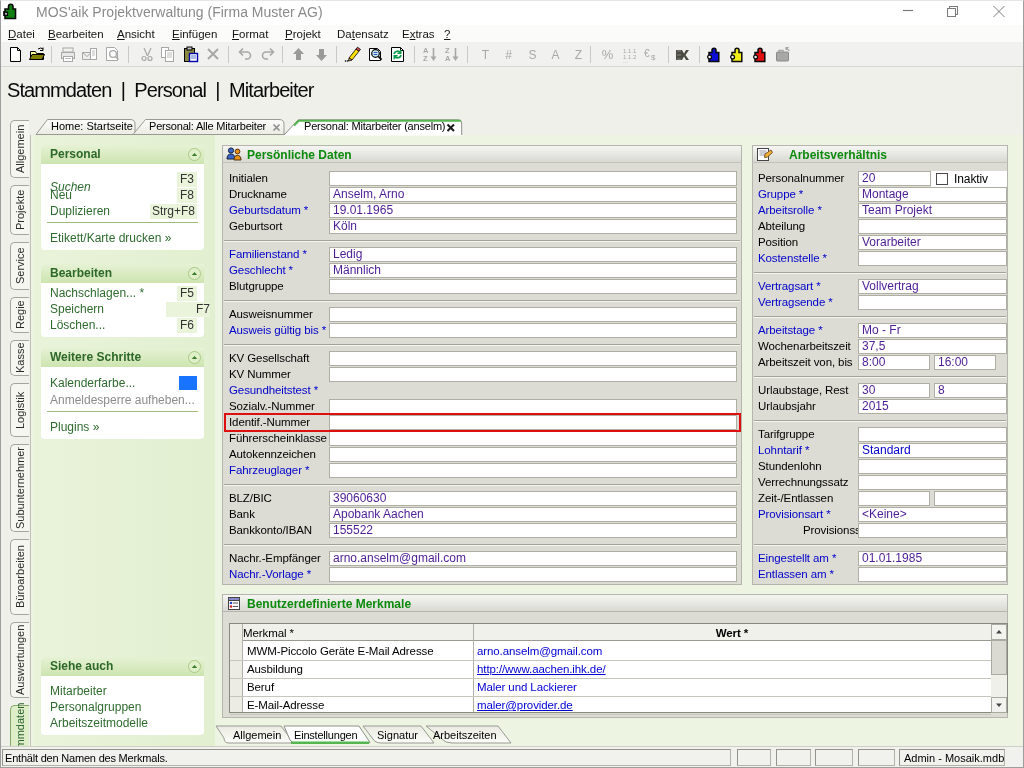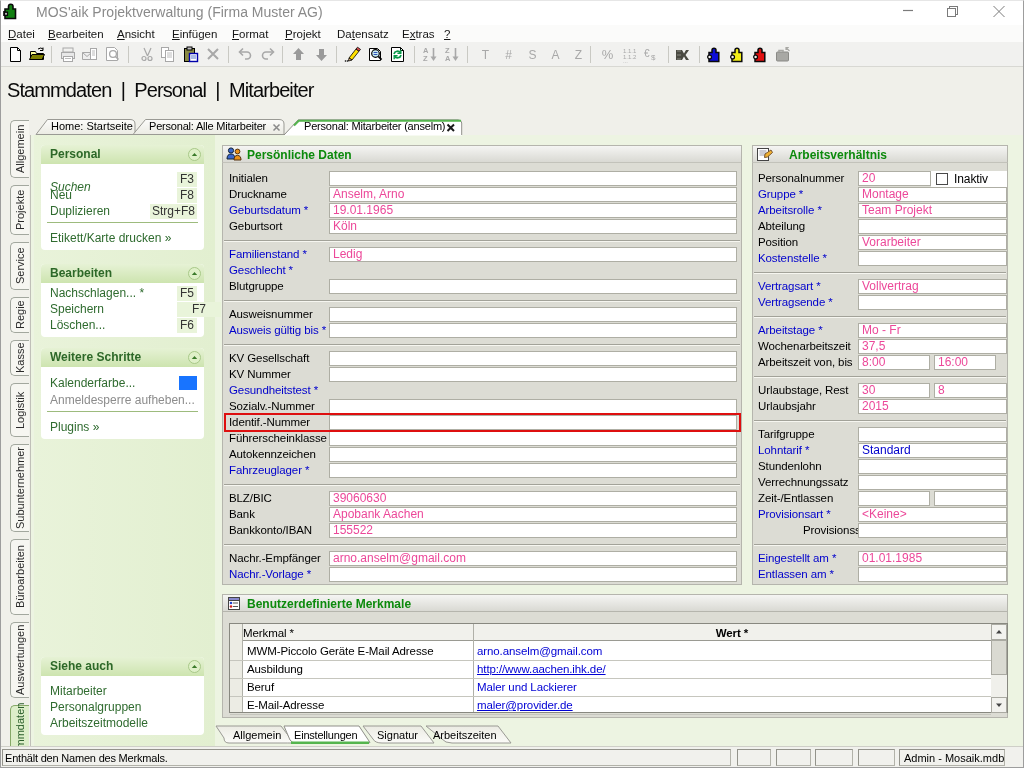--- a/index.html
+++ b/index.html
@@ -1,21 +1,21 @@
 <!DOCTYPE html>
 <html><head><meta charset="utf-8">
 <style>
 *{margin:0;padding:0;box-sizing:border-box;}
 html,body{width:1024px;height:768px;overflow:hidden;}
 body{font-family:"Liberation Sans",sans-serif;background:#fff;}
 #win{position:absolute;left:0;top:0;width:1024px;height:768px;background:#fff;}
 .abs{position:absolute;}
 .lbl{position:absolute;font-size:11.5px;color:#000;white-space:nowrap;line-height:15px;letter-spacing:-0.1px;}
 .blu{color:#0000cc;}
-.fld{position:absolute;background:#fff;border:1px solid #aeaea4;font-size:12px;color:#ec4899;line-height:13.5px;padding-left:3px;white-space:nowrap;overflow:hidden;}
+.fld{position:absolute;background:#fff;border:1px solid #aeaea4;font-size:12px;color:#4c1d95;line-height:13.5px;padding-left:3px;white-space:nowrap;overflow:hidden;}
 .sep{position:absolute;height:2px;border-top:1px solid #a2a299;border-bottom:1px solid #f6f6f0;}
 .phead{position:absolute;height:18px;background:linear-gradient(#f5f5f3,#d9d9d3);border-bottom:1px solid #c2c2ba;font-size:12px;font-weight:bold;color:#0c8a0c;line-height:18px;}
 .pbody{position:absolute;background:#dcdcd4;}
 .sbhead{position:absolute;left:41px;width:163px;height:19px;background:linear-gradient(#e6f2d5,#cde4af);border-radius:4px 4px 0 0;font-size:12px;font-weight:bold;color:#2d6828;line-height:19px;padding-left:9px;}
 .sbitem{position:absolute;font-size:12px;color:#2f6b2f;white-space:nowrap;}
 .pill{position:absolute;background:#e9f4da;font-size:12px;color:#333;text-align:center;line-height:15px;}
 .menu-i{display:inline-block;font-size:11.5px;color:#161616;}
 u{text-decoration:underline;}
 .tsep{position:absolute;top:47px;width:1px;height:17px;background:#c9c9c3;}
 .vtab{position:absolute;left:10px;width:19px;background:#f6f6f1;border:1px solid #a2a79e;border-right:none;border-radius:5px 0 0 5px;}
@@ -277,21 +277,21 @@
     <div class="abs" style="left:47px;top:222px;width:151px;height:1px;background:#9dbb7d;"></div>
     <div class="sbitem" style="left:50px;top:231px;">Etikett/Karte drucken »</div>
 <div class="abs" style="left:41px;top:264px;width:163px;height:73px;background:#fff;border-radius:4px;"></div>
     <div class="sbhead" style="top:264px;">Bearbeiten<svg class="abs" style="left:147px;top:3px" width="13" height="13" viewBox="0 0 13 13">
         <circle cx="6.5" cy="6.5" r="6" fill="#dff0c8" stroke="#a8c888"></circle>
         <path d="M3.8 8 L6.5 5 L9.2 8 z" fill="#3a7a2a"></path>
       </svg></div>
     <div class="sbitem" style="left:50px;top:286px;">Nachschlagen... *</div>
     <div class="pill" style="left:177px;top:286px;width:20px;">F5</div>
     <div class="sbitem" style="left:50px;top:302px;">Speichern</div>
-    <div class="pill" style="left:177px;top:302px;width:44px;">F7</div>
+    <div class="pill" style="left:166px;top:302px;width:44px;text-align:right;">F7</div>
     <div class="sbitem" style="left:50px;top:318px;">Löschen...</div>
     <div class="pill" style="left:177px;top:318px;width:20px;">F6</div>
 <div class="abs" style="left:41px;top:348px;width:163px;height:91px;background:#fff;border-radius:4px;"></div>
     <div class="sbhead" style="top:348px;">Weitere Schritte<svg class="abs" style="left:147px;top:3px" width="13" height="13" viewBox="0 0 13 13">
         <circle cx="6.5" cy="6.5" r="6" fill="#dff0c8" stroke="#a8c888"></circle>
         <path d="M3.8 8 L6.5 5 L9.2 8 z" fill="#3a7a2a"></path>
       </svg></div>
     <div class="sbitem" style="left:50px;top:376px;">Kalenderfarbe...</div>
     <div class="abs" style="left:179px;top:376px;width:18px;height:14px;background:#1874ff;"></div>
     <div class="sbitem" style="left:50px;top:393px;color:#8c8c8c;">Anmeldesperre aufheben...</div>
@@ -327,20 +327,21 @@
 <div class="fld" style="left:329px;top:171px;width:408px;height:15px;"></div>
 <div class="lbl" style="left:229px;top:187px;">Druckname</div>
 <div class="fld" style="left:329px;top:187px;width:408px;height:15px;">Anselm, Arno</div>
 <div class="lbl blu" style="left:229px;top:203px;">Geburtsdatum *</div>
 <div class="fld" style="left:329px;top:203px;width:408px;height:15px;">19.01.1965</div>
 <div class="lbl" style="left:229px;top:219px;">Geburtsort</div>
 <div class="fld" style="left:329px;top:219px;width:408px;height:15px;">Köln</div>
 <div class="lbl blu" style="left:229px;top:247px;">Familienstand *</div>
 <div class="fld" style="left:329px;top:247px;width:408px;height:15px;">Ledig</div>
 <div class="lbl blu" style="left:229px;top:263px;">Geschlecht *</div>
+<div class="fld" style="left:329px;top:263px;width:408px;height:15px;">Männlich</div>
 <div class="lbl" style="left:229px;top:279px;">Blutgruppe</div>
 <div class="fld" style="left:329px;top:279px;width:408px;height:15px;"></div>
 <div class="lbl" style="left:229px;top:307px;">Ausweisnummer</div>
 <div class="fld" style="left:329px;top:307px;width:408px;height:15px;"></div>
 <div class="lbl blu" style="left:229px;top:323px;">Ausweis gültig bis *</div>
 <div class="fld" style="left:329px;top:323px;width:408px;height:15px;"></div>
 <div class="lbl" style="left:229px;top:351px;">KV Gesellschaft</div>
 <div class="fld" style="left:329px;top:351px;width:408px;height:15px;"></div>
 <div class="lbl" style="left:229px;top:367px;">KV Nummer</div>
 <div class="fld" style="left:329px;top:367px;width:408px;height:15px;"></div>

